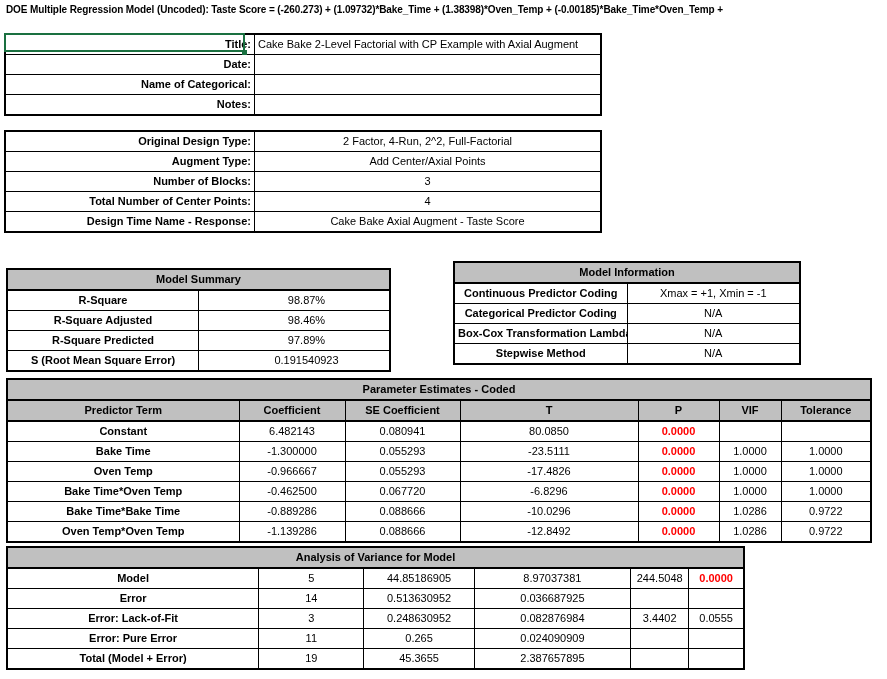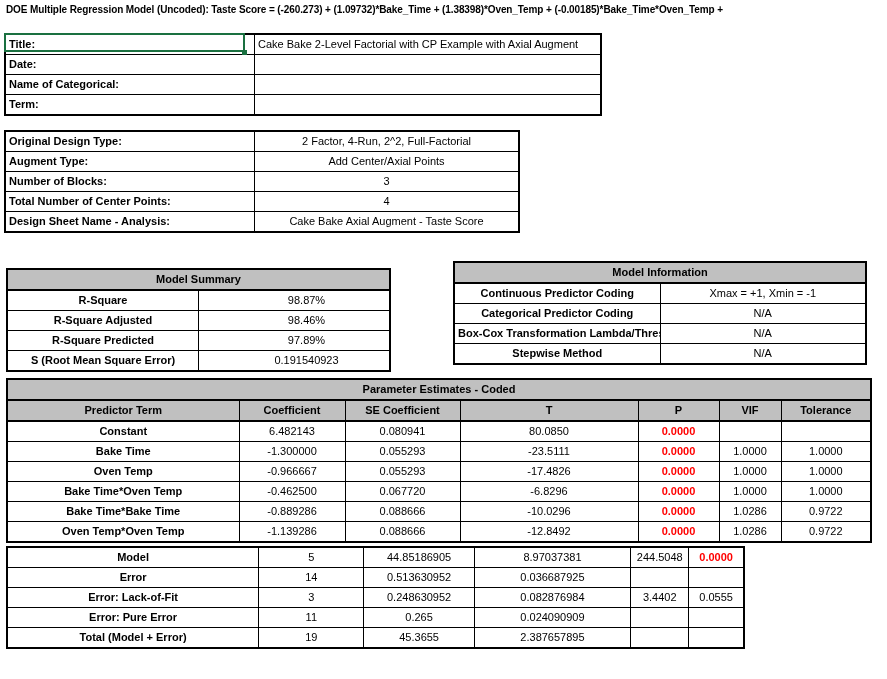--- a/index.html
+++ b/index.html
@@ -44,21 +44,21 @@
   table.rpt td {
     border: 1px solid #000000;
     height: 19px;
     padding: 0 3px;
     font-size: 11px;
     line-height: 19px;
     overflow: hidden;
     white-space: nowrap;
   }
   .lbl {
-    text-align: left;
+    text-align: right;
     font-weight: bold;
   }
   .val {
     text-align: left;
     font-weight: normal;
   }
   .ctr {
     text-align: center;
     font-weight: normal;
   }
@@ -83,28 +83,28 @@
   .pval {
     color: #ff0000;
     font-weight: bold;
     text-align: center;
   }
 
   
   #tbl-header-info { left: 4px; top: 33px; width: 598px; }
   #tbl-header-info td.lbl { width: 242px; }
 
-  #tbl-design-info { left: 4px; top: 130px; width: 516px; }
+  #tbl-design-info { left: 4px; top: 130px; width: 598px; }
   #tbl-design-info td.lbl { width: 242px; }
 
   #tbl-model-summary { left: 6px; top: 268px; width: 385px; }
   #tbl-model-summary td.lbl-c { width: 225px; text-align: center; font-weight: bold; }
   #tbl-model-summary td.v { width: 114px; text-align: center; padding-left: 28px; }
 
-  #tbl-model-info { left: 453px; top: 261px; width: 414px; }
+  #tbl-model-info { left: 453px; top: 261px; width: 348px; }
   #tbl-model-info td.lbl-c { width: 296px; text-align: center; font-weight: bold; }
   #tbl-model-info td.v { width: 119px; text-align: center; }
 
   #tbl-params { left: 6px; top: 378px; width: 864px; }
   #tbl-params col.c0 { width: 232px; }
   #tbl-params col.c1 { width: 106px; }
   #tbl-params col.c2 { width: 115px; }
   #tbl-params col.c3 { width: 178px; }
   #tbl-params col.c4 { width: 81px; }
   #tbl-params col.c5 { width: 62px; }
@@ -152,21 +152,21 @@
     </tr>
     <tr>
       <td class="lbl">Date:</td>
       <td class="val"></td>
     </tr>
     <tr>
       <td class="lbl">Name of Categorical:</td>
       <td class="val"></td>
     </tr>
     <tr>
-      <td class="lbl">Term:</td>
+      <td class="lbl">Notes:</td>
       <td class="val"></td>
     </tr>
   </tbody>
 </table>
 
 <div class="sel-box"></div>
 <div class="sel-handle"></div>
 
 <table class="rpt" id="tbl-design-info">
   <tbody>
@@ -180,21 +180,21 @@
     </tr>
     <tr>
       <td class="lbl">Number of Blocks:</td>
       <td class="ctr">3</td>
     </tr>
     <tr>
       <td class="lbl">Total Number of Center Points:</td>
       <td class="ctr">4</td>
     </tr>
     <tr>
-      <td class="lbl">Design Sheet Name - Analysis:</td>
+      <td class="lbl">Design Time Name - Response:</td>
       <td class="ctr">Cake Bake Axial Augment - Taste Score</td>
     </tr>
   </tbody>
 </table>
 
 <table class="rpt" id="tbl-model-summary">
   <tbody>
     <tr>
       <td class="banner" colspan="2">Model Summary</td>
     </tr>
@@ -325,20 +325,23 @@
 <table class="rpt" id="tbl-anova">
   <colgroup>
     <col class="a0">
       <col class="a1">
       <col class="a2">
       <col class="a3">
       <col class="a4">
       <col class="a5">
   </colgroup>
   <tbody>
+    <tr>
+      <td class="banner" colspan="6">Analysis of Variance for Model</td>
+    </tr>
 
     <tr>
       <td class="ctr-b">Model</td>
       <td class="ctr">5</td>
       <td class="ctr">44.85186905</td>
       <td class="ctr">8.97037381</td>
       <td class="ctr">244.5048</td>
       <td class="pval">0.0000</td>
     </tr>
     <tr>

